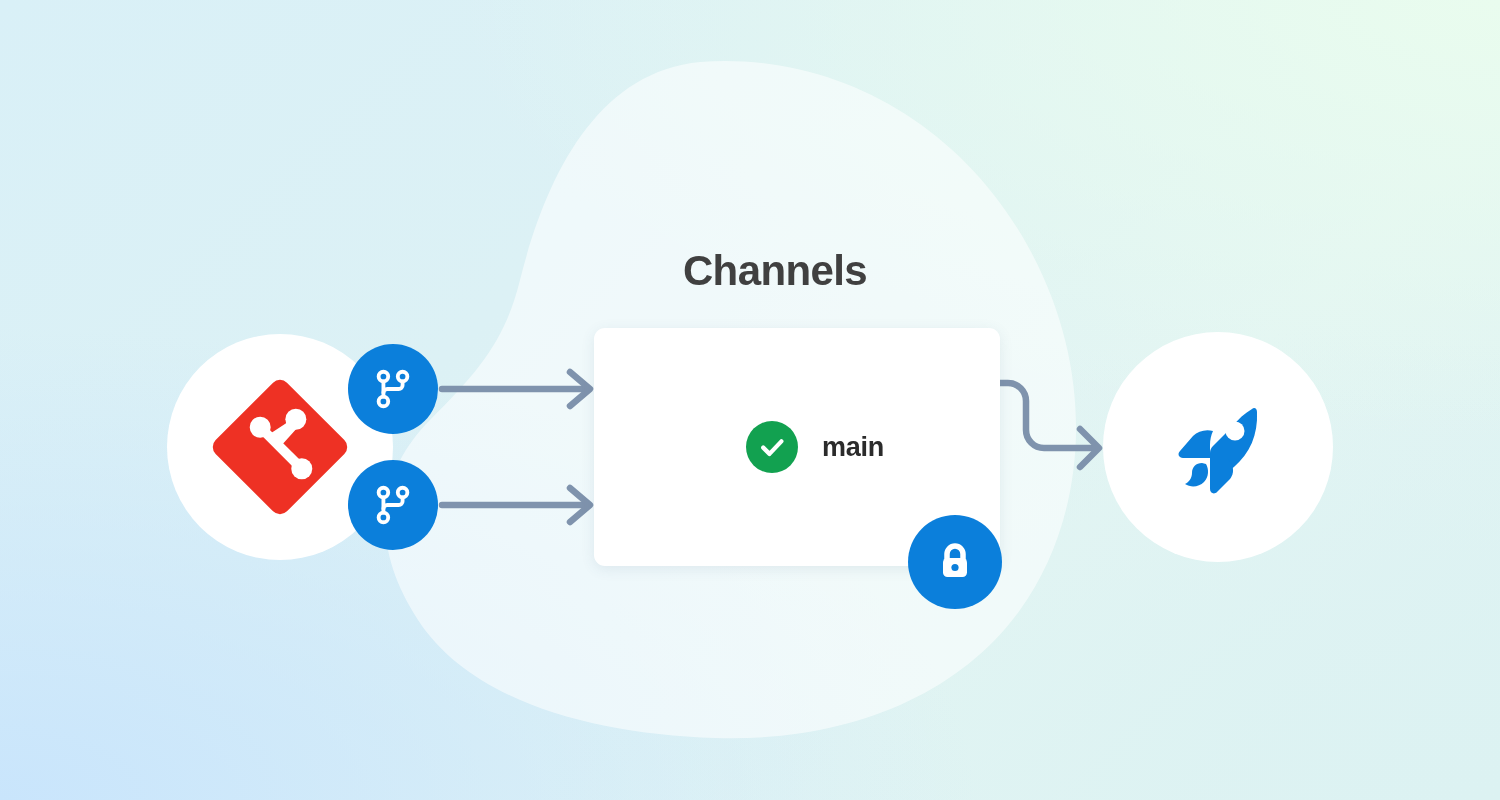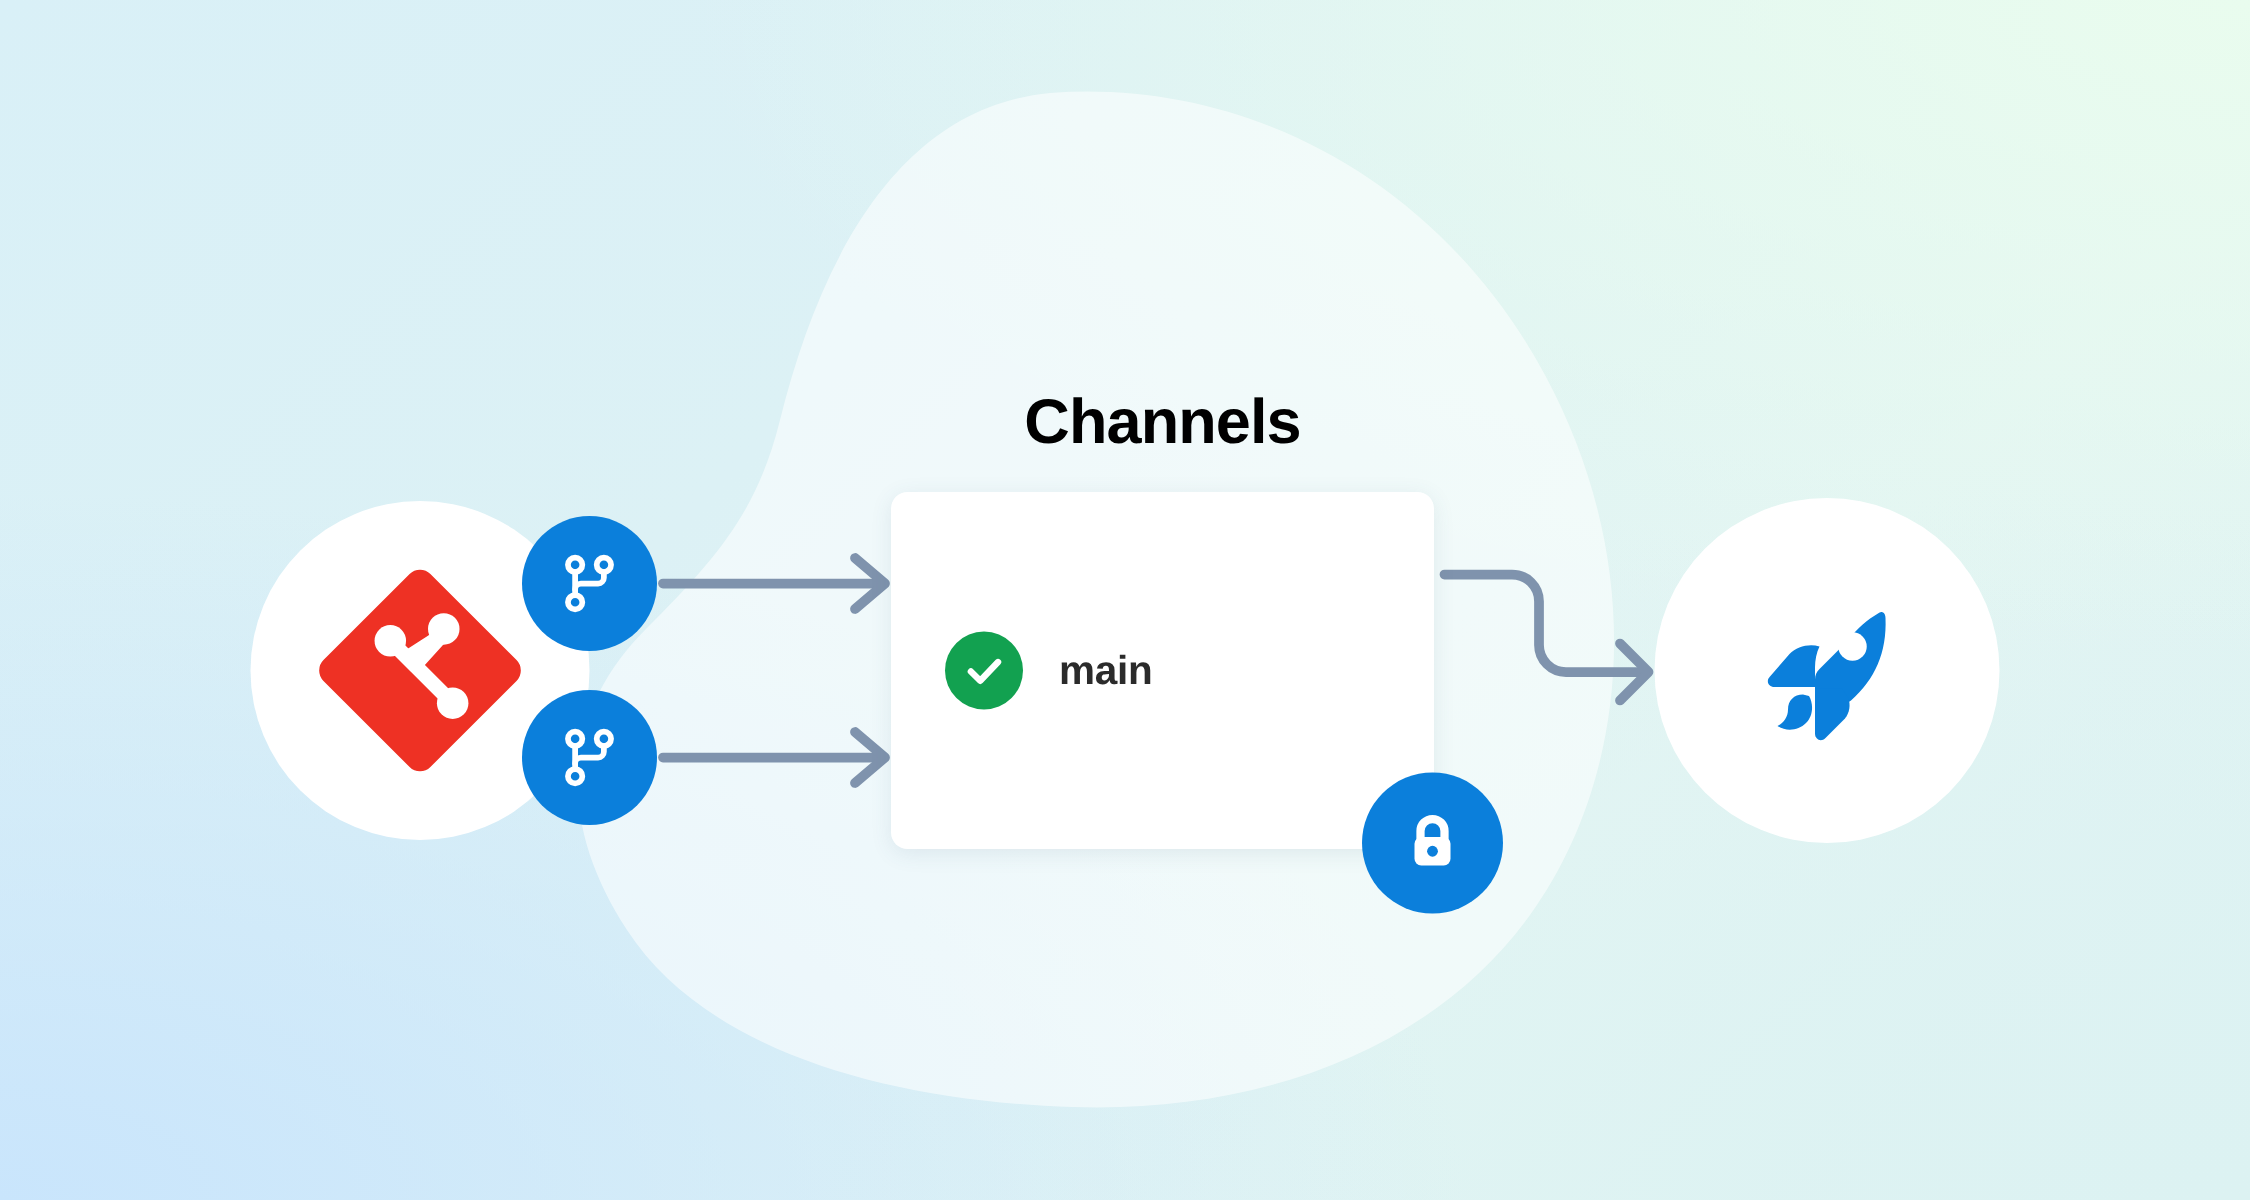--- a/index.html
+++ b/index.html
@@ -52,40 +52,40 @@
   #branch-badge-feature { left: 348px; top: 460px; }
 
   #arrows-layer {
     position: absolute;
     inset: 0;
   }
 
   #panel-title {
     position: absolute;
     left: 594px;
-    top: 257px;
+    top: 247px;
     width: 362px;
     text-align: center;
     font-size: 42px;
     font-weight: 700;
     letter-spacing: -0.6px;
-    color: #000000;
+    color: #404040;
   }
 
   #channels-card {
     position: absolute;
     left: 594px;
     top: 328px;
-    width: 362px;
+    width: 406px;
     height: 238px;
     background: #ffffff;
     border-radius: 11px;
     box-shadow: 0 3px 14px rgba(60, 90, 120, 0.10);
     display: flex;
-    flex-direction: column;
+    flex-direction: row;
     justify-content: center;
     gap: 56px;
     padding: 0 0 0 36px;
     box-sizing: border-box;
   }
   .channel-row {
     display: flex;
     align-items: center;
     gap: 24px;
   }

